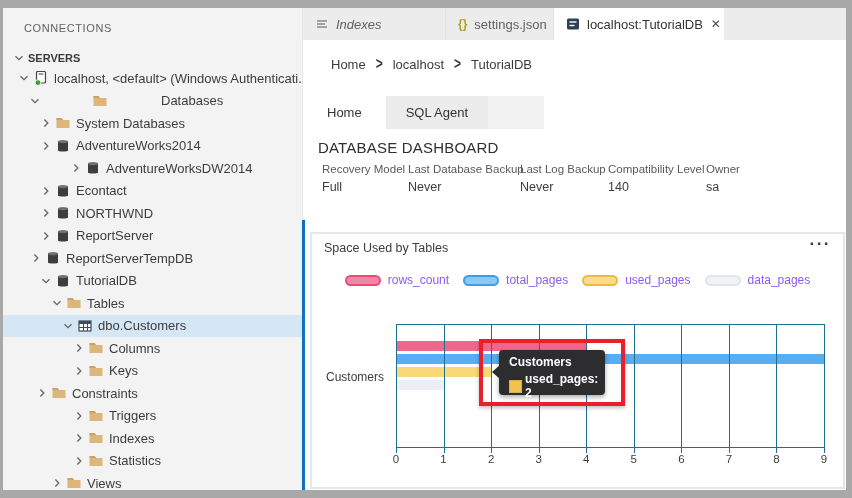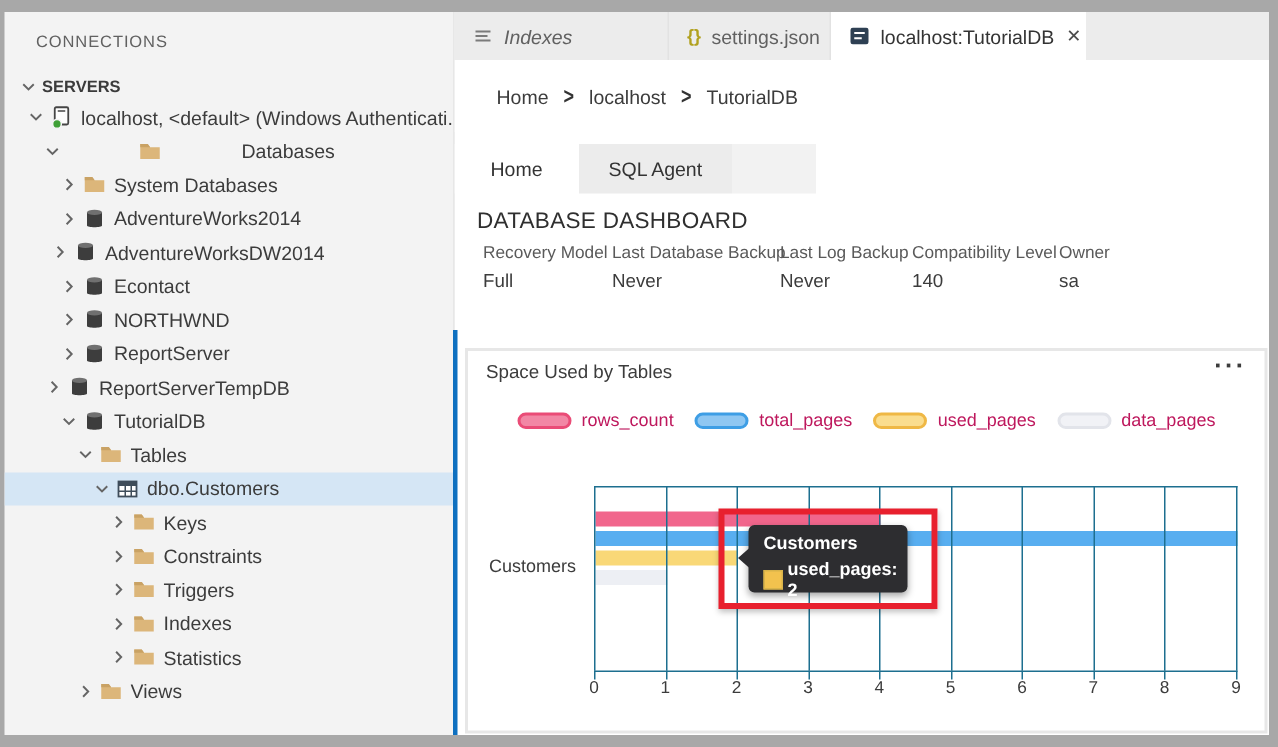--- a/index.html
+++ b/index.html
@@ -59,21 +59,21 @@
   
   .widget { position:absolute; left:7px; top:224px; width:535px; height:257px; background:#fff;
             border:2px solid #e7e7e7; }
   .widget-title { position:absolute; left:12px; top:7px; font-size:12.5px; color:#3c3c3c; }
   .widget-menu { position:absolute; right:12px; top:0px; font-size:17px; font-weight:bold; color:#3c3c3c; letter-spacing:1.5px; }
 
   .legend { position:absolute; left:0; top:34px; width:531px; }
   .legend-row { display:flex; justify-content:center; align-items:center; height:24px; }
   .legend-item { display:flex; align-items:center; margin:0 7px; }
   .legend-swatch { width:36px; height:11px; border-radius:6px; border:2px solid; margin-right:7px; }
-  .legend-label { font-size:12px; color:#be185d; }
+  .legend-label { font-size:12px; color:#8b5cf6; }
 
   .plot { position:absolute; left:84px; top:90px; width:428px; height:123px; }
   .plot .gridline { position:absolute; top:0; width:1px; height:123px; background:#1d6f8f; }
   .plot .topline  { position:absolute; left:0; top:0; width:429px; height:1px; background:#1d6f8f; }
   .plot .baseline { position:absolute; left:0; bottom:-1px; width:429px; height:1px; background:#1d6f8f; }
   .plot .tickmark { position:absolute; bottom:-6px; width:1px; height:6px; background:#1d6f8f; }
   .bar { position:absolute; left:1px; height:10px; }
   .tick-label { position:absolute; top:129px; width:20px; margin-left:-10px; text-align:center;
                 font-size:11.5px; color:#3c3c3c; }
   .cat-label { position:absolute; left:8px; top:136px; width:64px; text-align:right;
@@ -160,21 +160,21 @@
             </svg>
           </span>
           <span class="tree-icon">
             <svg width="16" height="16" viewBox="0 0 16 16">
               <path d="M3 3.6 v8.8 c0 1.5 10 1.5 10 0 v-8.8 z" fill="#3d3d3d"></path>
               <ellipse cx="8" cy="3.6" rx="5" ry="1.7" fill="#707070"></ellipse>
             </svg>
           </span>
           <span class="tree-label">AdventureWorks2014</span>
         </div>
-        <div class="tree-row" style="padding-left: 29px;">
+        <div class="tree-row" style="padding-left: 29px; margin-left: 36px;">
           <span class="twistie">
             <svg width="12" height="12" viewBox="0 0 12 12">
               <polyline points="4.4,2.5 7.8,6 4.4,9.5" fill="none" stroke="#656565" stroke-width="1.3"></polyline>
             </svg>
           </span>
           <span class="tree-icon">
             <svg width="16" height="16" viewBox="0 0 16 16">
               <path d="M3 3.6 v8.8 c0 1.5 10 1.5 10 0 v-8.8 z" fill="#3d3d3d"></path>
               <ellipse cx="8" cy="3.6" rx="5" ry="1.7" fill="#707070"></ellipse>
             </svg>
@@ -287,23 +287,37 @@
             <svg width="12" height="12" viewBox="0 0 12 12">
               <polyline points="4.4,2.5 7.8,6 4.4,9.5" fill="none" stroke="#656565" stroke-width="1.3"></polyline>
             </svg>
           </span>
           <span class="tree-icon">
             <svg width="16" height="16" viewBox="0 0 16 16">
               <path d="M1.5 3 h5 l1.6 2.1 h6.4 v7.9 h-13 z" fill="#dcb67a"></path>
               <path d="M1.5 3 h5 l1.6 2.1 h-6.6 z" fill="#c9a264"></path>
             </svg>
           </span>
+          <span class="tree-label">Columns</span>
+        </div>
+        <div class="tree-row" style="padding-left: 68px;">
+          <span class="twistie">
+            <svg width="12" height="12" viewBox="0 0 12 12">
+              <polyline points="4.4,2.5 7.8,6 4.4,9.5" fill="none" stroke="#656565" stroke-width="1.3"></polyline>
+            </svg>
+          </span>
+          <span class="tree-icon">
+            <svg width="16" height="16" viewBox="0 0 16 16">
+              <path d="M1.5 3 h5 l1.6 2.1 h6.4 v7.9 h-13 z" fill="#dcb67a"></path>
+              <path d="M1.5 3 h5 l1.6 2.1 h-6.6 z" fill="#c9a264"></path>
+            </svg>
+          </span>
           <span class="tree-label">Keys</span>
         </div>
-        <div class="tree-row" style="padding-left: 68px;">
+        <div class="tree-row" style="padding-left: 31px;">
           <span class="twistie">
             <svg width="12" height="12" viewBox="0 0 12 12">
               <polyline points="4.4,2.5 7.8,6 4.4,9.5" fill="none" stroke="#656565" stroke-width="1.3"></polyline>
             </svg>
           </span>
           <span class="tree-icon">
             <svg width="16" height="16" viewBox="0 0 16 16">
               <path d="M1.5 3 h5 l1.6 2.1 h6.4 v7.9 h-13 z" fill="#dcb67a"></path>
               <path d="M1.5 3 h5 l1.6 2.1 h-6.6 z" fill="#c9a264"></path>
             </svg>

